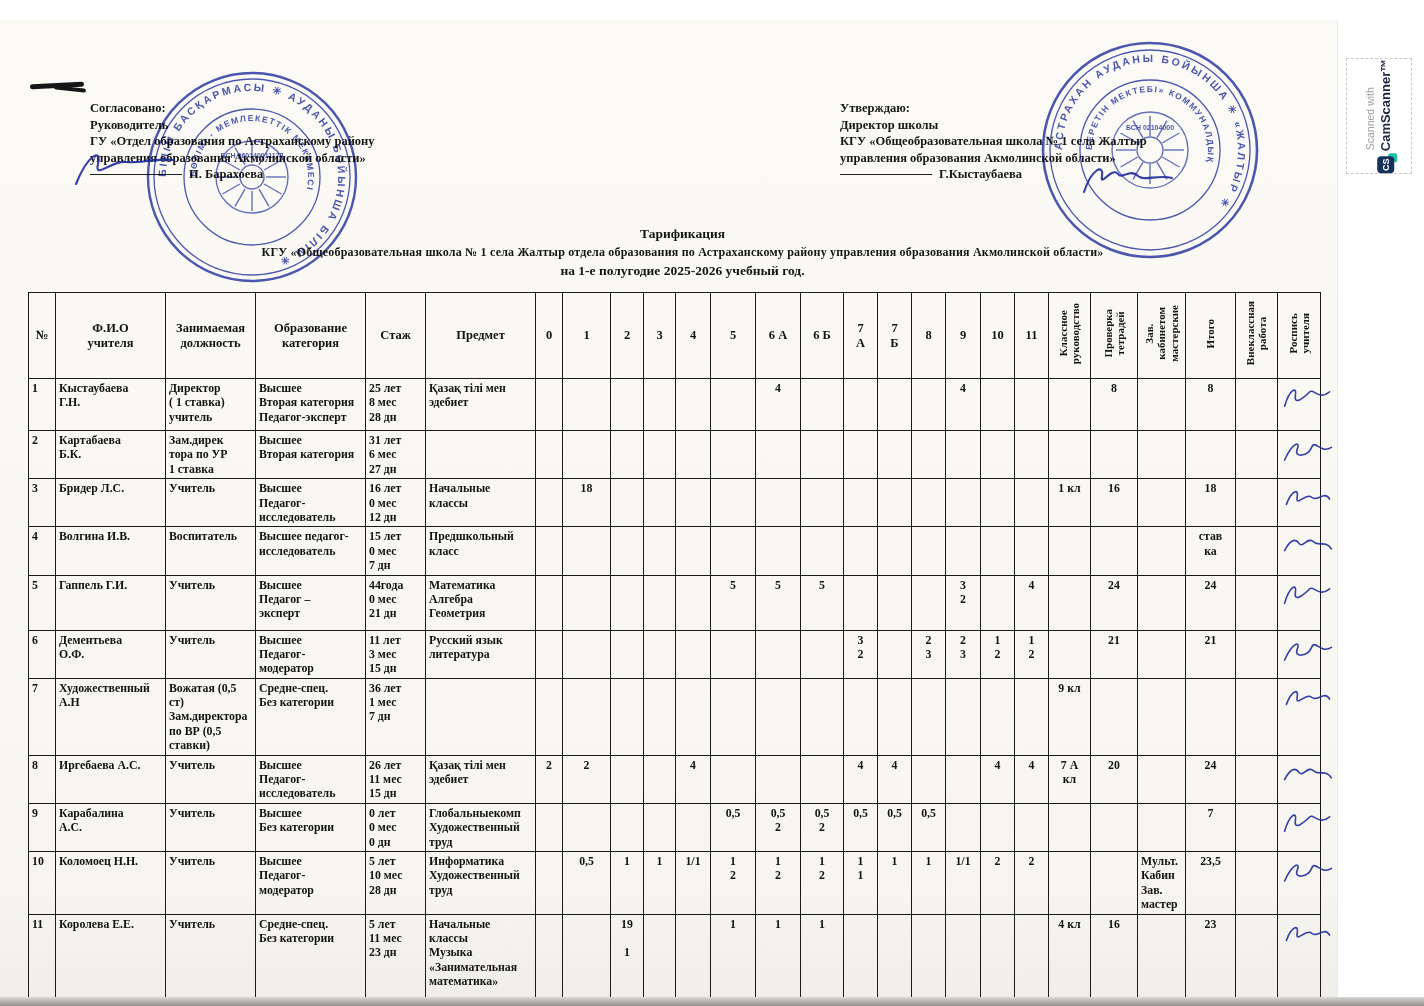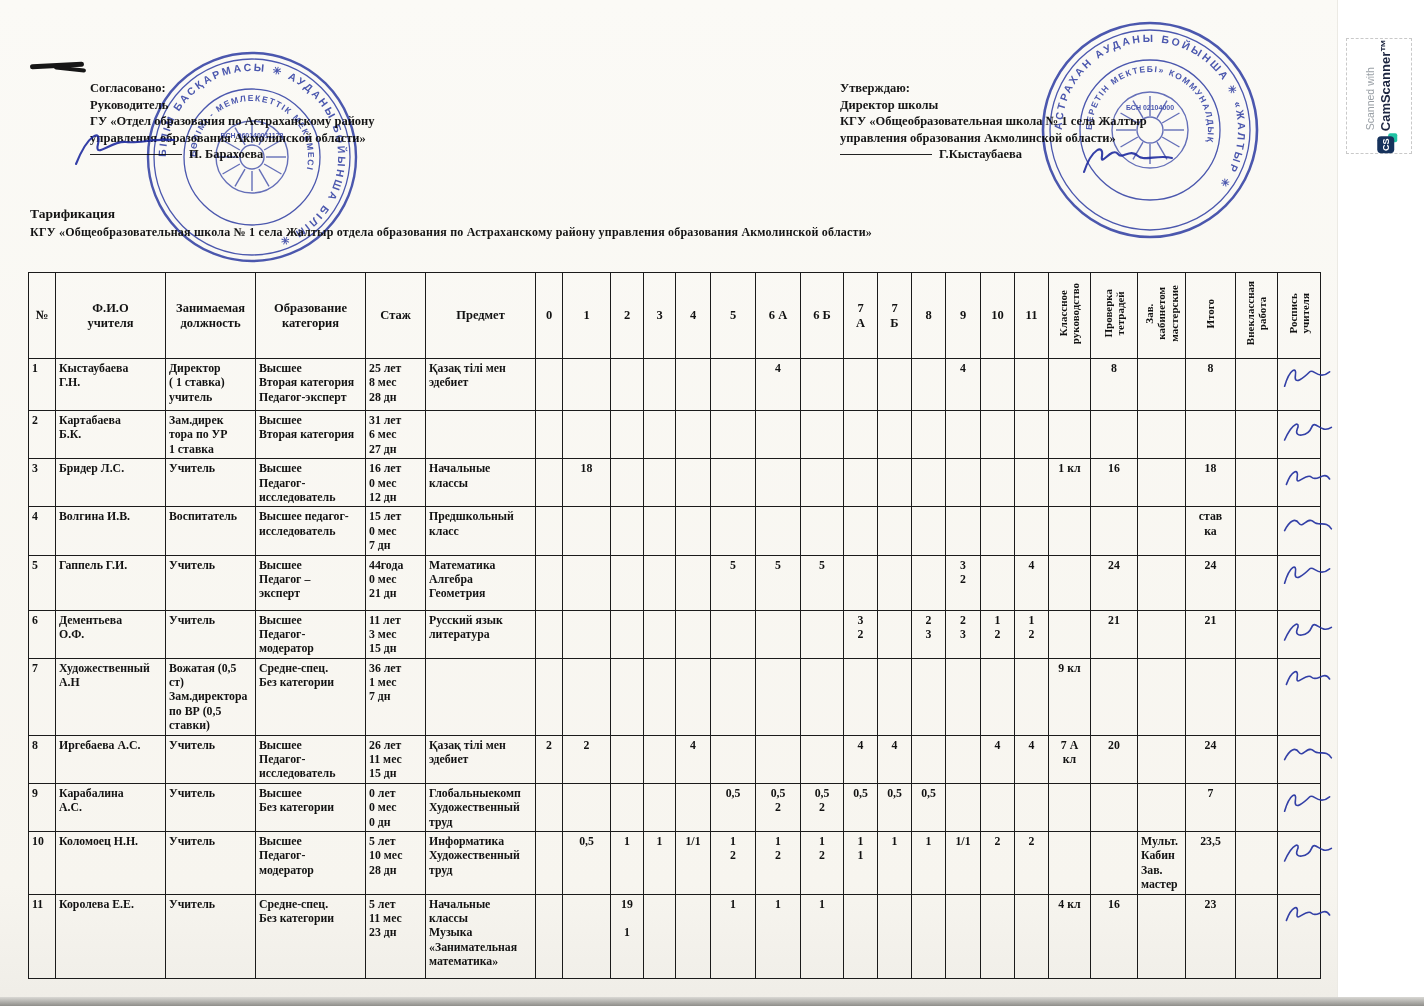--- a/index.html
+++ b/index.html
@@ -1,34 +1,34 @@
 <!DOCTYPE html>
 <html><head>
 <meta charset="utf-8">
 <style>
   html,body{margin:0;padding:0;}
   body{width:1424px;height:1006px;position:relative;overflow:hidden;
        background:#fff;font-family:"Liberation Serif",serif;}
-  .page{position:absolute;inset:0;background:linear-gradient(180deg,#fbfaf6 0%,#f7f5ef 88%,#efede7 100%);}
+  .page{position:absolute;inset:0;background:linear-gradient(180deg,#fbfaf6 0%,#f7f5ef 88%,#efede7 100%);margin-top:20px;}
   
   .scan-margin-right{position:absolute;top:0;right:0;width:86px;height:100%;background:#ffffff;border-left:1px solid #eceae4;}
   .scan-edge-bottom{position:absolute;left:0;bottom:0;width:100%;height:9px;
        background:linear-gradient(to bottom,#d9d8d4,#8f8e8a);}
   
   .pen-mark-1{position:absolute;left:30px;top:63px;width:54px;height:5px;background:#161616;border-radius:3px;transform:rotate(-3deg);}
   .pen-mark-2{position:absolute;left:54px;top:67px;width:32px;height:4px;background:#161616;border-radius:2px;transform:rotate(6deg);}
 
   
   .approve{position:absolute;font-weight:bold;font-size:12.5px;line-height:1.32;color:#161616;}
   .approve-left{left:90px;top:80px;width:400px;}
   .approve-right{left:840px;top:80px;width:430px;text-align:left;}
   .sign-line{display:inline-block;width:92px;border-bottom:1.6px solid #222;margin-right:7px;transform:translateY(-3px);}
 
   
-  .title-block{position:absolute;left:30px;top:206px;width:1305px;color:#141414;}
+  .title-block{position:absolute;left:30px;top:206px;width:1305px;text-align:center;color:#141414;}
   .title-1{font-weight:bold;font-size:13.5px;}
   .title-2{font-weight:bold;font-size:12px;margin-top:3px;letter-spacing:.2px;}
   .title-3{font-weight:bold;font-size:13.5px;margin-top:3px;}
 
   
   .stamp{position:absolute;mix-blend-mode:multiply;opacity:.88;}
   .st-ring{fill:none;stroke:#3342ab;stroke-width:1.3;}
   .st-text{fill:#3342ab;font-weight:bold;font-family:"Liberation Sans",sans-serif;}
   .st-emblem{fill:none;stroke:#3342ab;stroke-width:1.4;opacity:.85;}
 
@@ -158,20 +158,21 @@
   <svg class="hdr-sig" style="left:68px;top:126px" width="120" height="48" viewBox="0 0 120 48">
     <path d="M8 38 C20 8 34 2 30 18 C26 34 44 14 58 16 C70 18 86 12 106 14"></path>
   </svg>
   <svg class="hdr-sig" style="left:1078px;top:138px" width="105" height="48" viewBox="0 0 105 48">
     <path d="M6 34 C14 10 26 6 24 18 C22 30 34 8 40 16 C44 22 52 10 60 18 C66 24 80 16 94 20"></path>
   </svg>
 
   <div class="title-block">
     <div class="title-1">Тарификация</div>
     <div class="title-2">КГУ «Общеобразовательная школа № 1 села Жалтыр отдела образования по Астраханскому району управления образования Акмолинской области»</div>
+    <div class="title-3">на 1-е полугодие 2025-2026 учебный год.</div>
   </div>
 
   <table class="doc-table">
     <colgroup id="cols">
         <col style="width: 27px;">
         <col style="width: 110px;">
         <col style="width: 90px;">
         <col style="width: 110px;">
         <col style="width: 60px;">
         <col style="width: 110px;">

